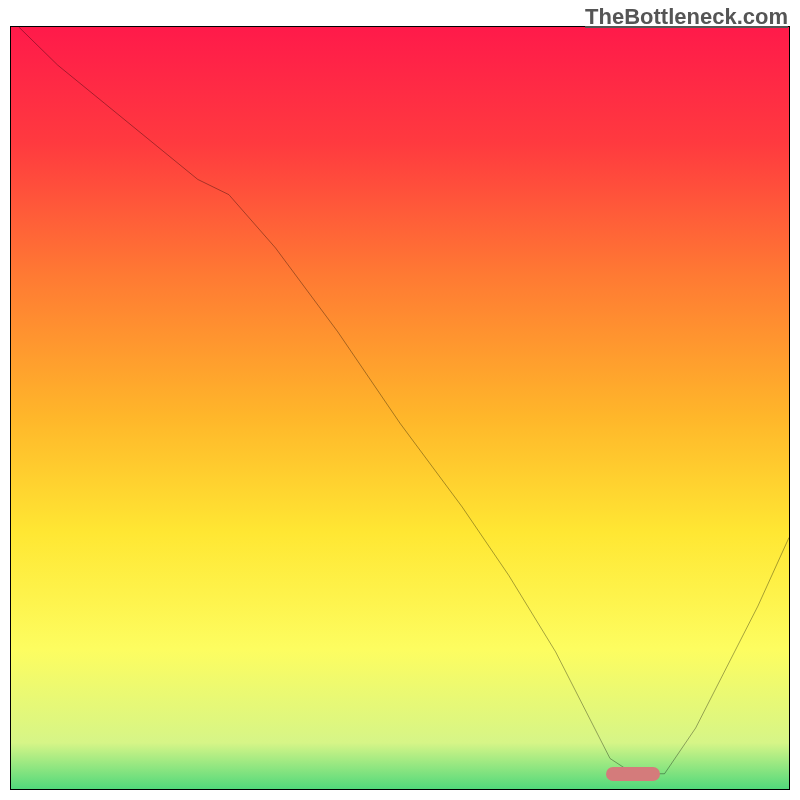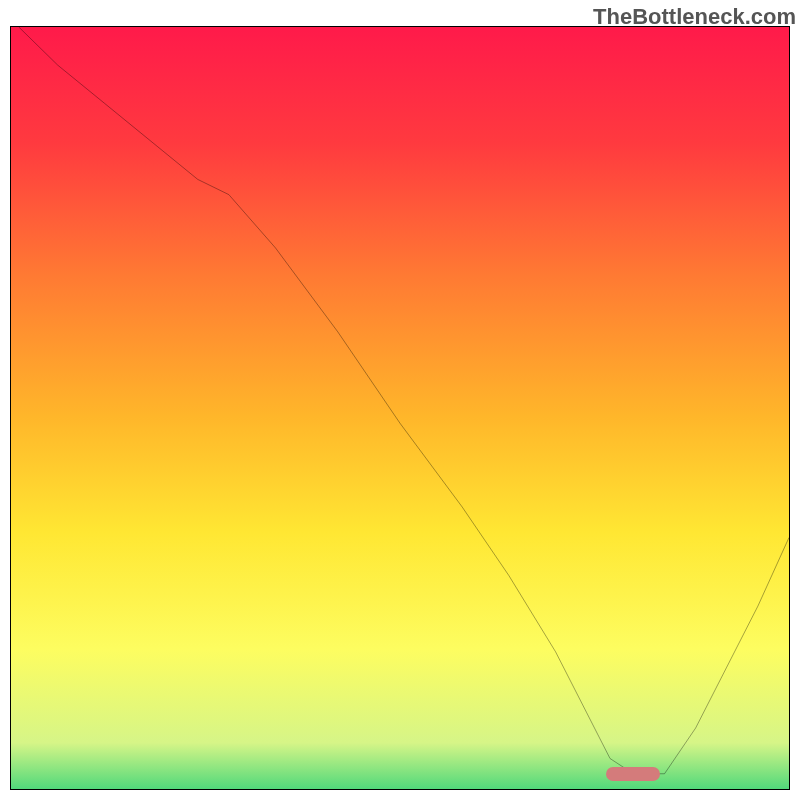--- a/index.html
+++ b/index.html
@@ -7,25 +7,26 @@
     width: 800px;
     height: 800px;
     background: #ffffff;
     position: relative;
     font-family: Arial, sans-serif;
     overflow: hidden;
   }
   .watermark {
     position: absolute;
     top: 4px;
-    right: 4px;
+    right: 12px;
     font-size: 22px;
     font-weight: bold;
     color: #555;
     z-index: 20;
+    text-decoration: underline;
   }
   .plot-area {
     position: absolute;
     top: 26px;
     left: 10px;
     width: 780px;
     height: 764px;
     border: 1px solid #000;
     overflow: hidden;
   }

